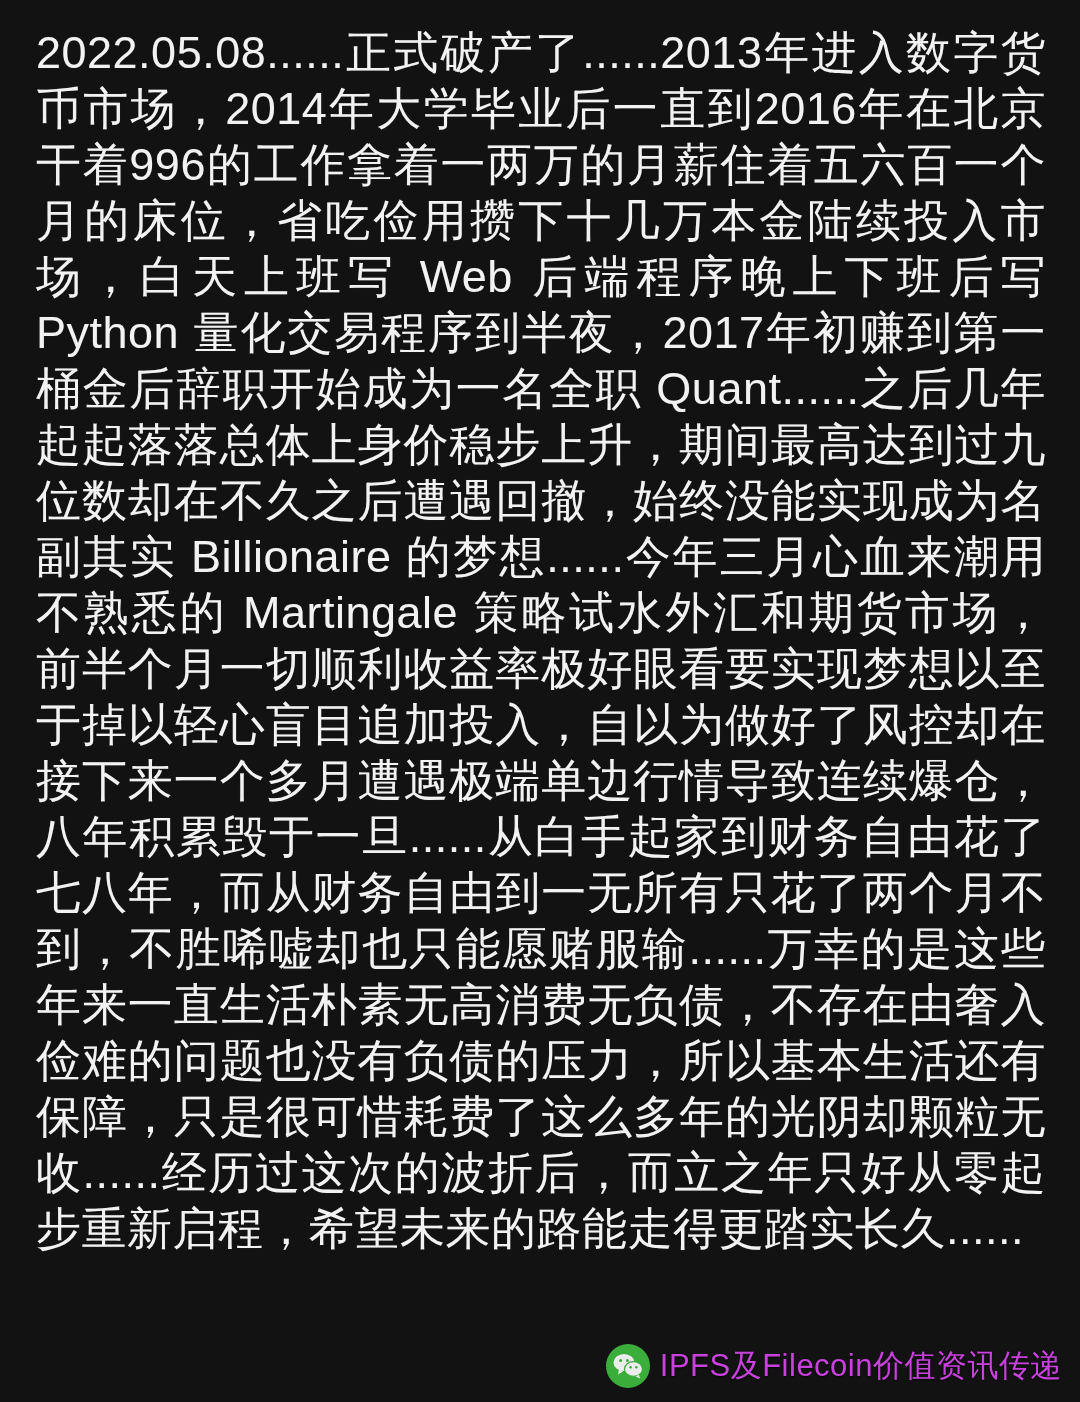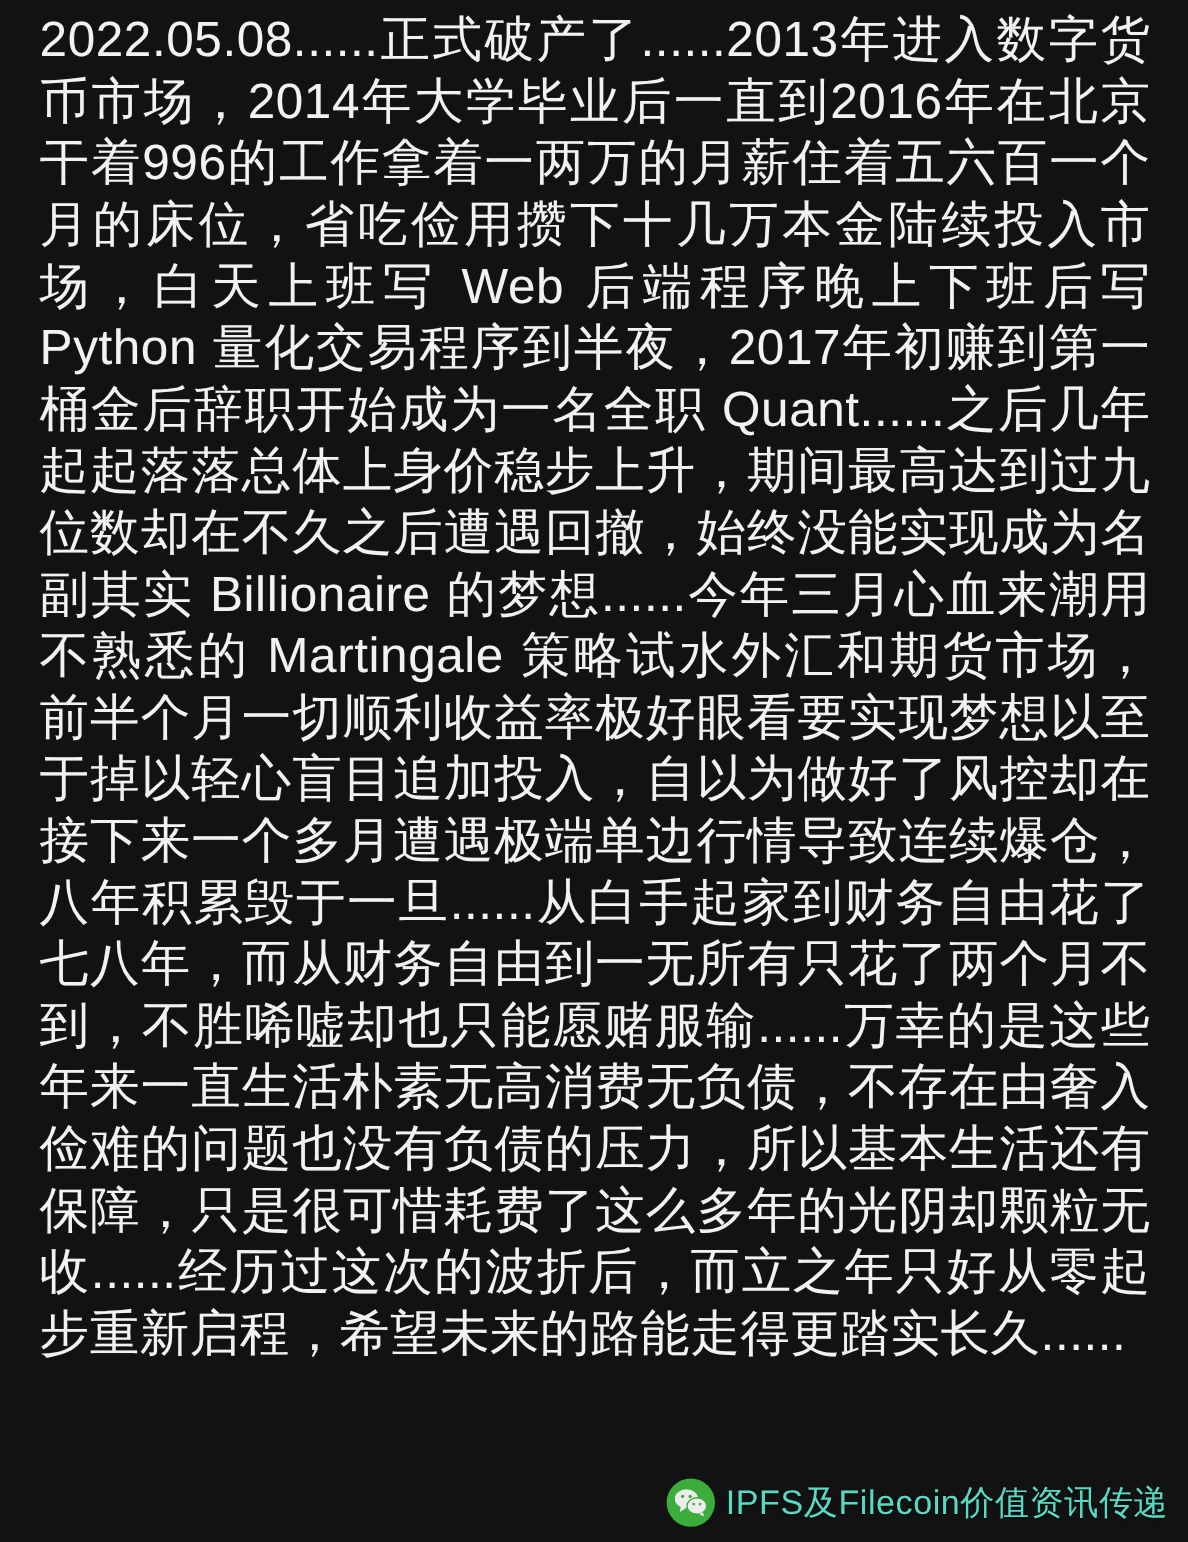--- a/index.html
+++ b/index.html
@@ -11,21 +11,21 @@
     position: relative;
     width: 1080px;
     height: 1402px;
     background: #121212;
     overflow: hidden;
     font-family: "Liberation Sans", "DejaVu Sans", sans-serif;
   }
   .post-body {
     position: absolute;
     left: 36px;
-    top: 8px;
+    top: 25px;
     width: 1010px;
     color: #f2f2f2;
     font-size: 45px;
     line-height: 1.245;
     letter-spacing: 0.5px;
     font-weight: 400;
     text-align: justify;
     text-justify: inter-character;
     word-break: break-word;
     text-shadow: 0 0 1px rgba(255,255,255,0.18);
@@ -44,21 +44,21 @@
     height: 44px;
     border-radius: 50%;
     background: #3fbb3f;
     display: flex;
     align-items: center;
     justify-content: center;
     flex: 0 0 auto;
   }
   .wechat-badge svg { display: block; }
   .watermark-text {
-    color: #5eead4;
+    color: #d946ef;
     font-size: 31px;
     letter-spacing: 0.5px;
     white-space: nowrap;
     text-shadow: 0 1px 2px rgba(0,0,0,0.7);
   }
 </style>
 </head>
 <body>
 
 <div class="screen">

